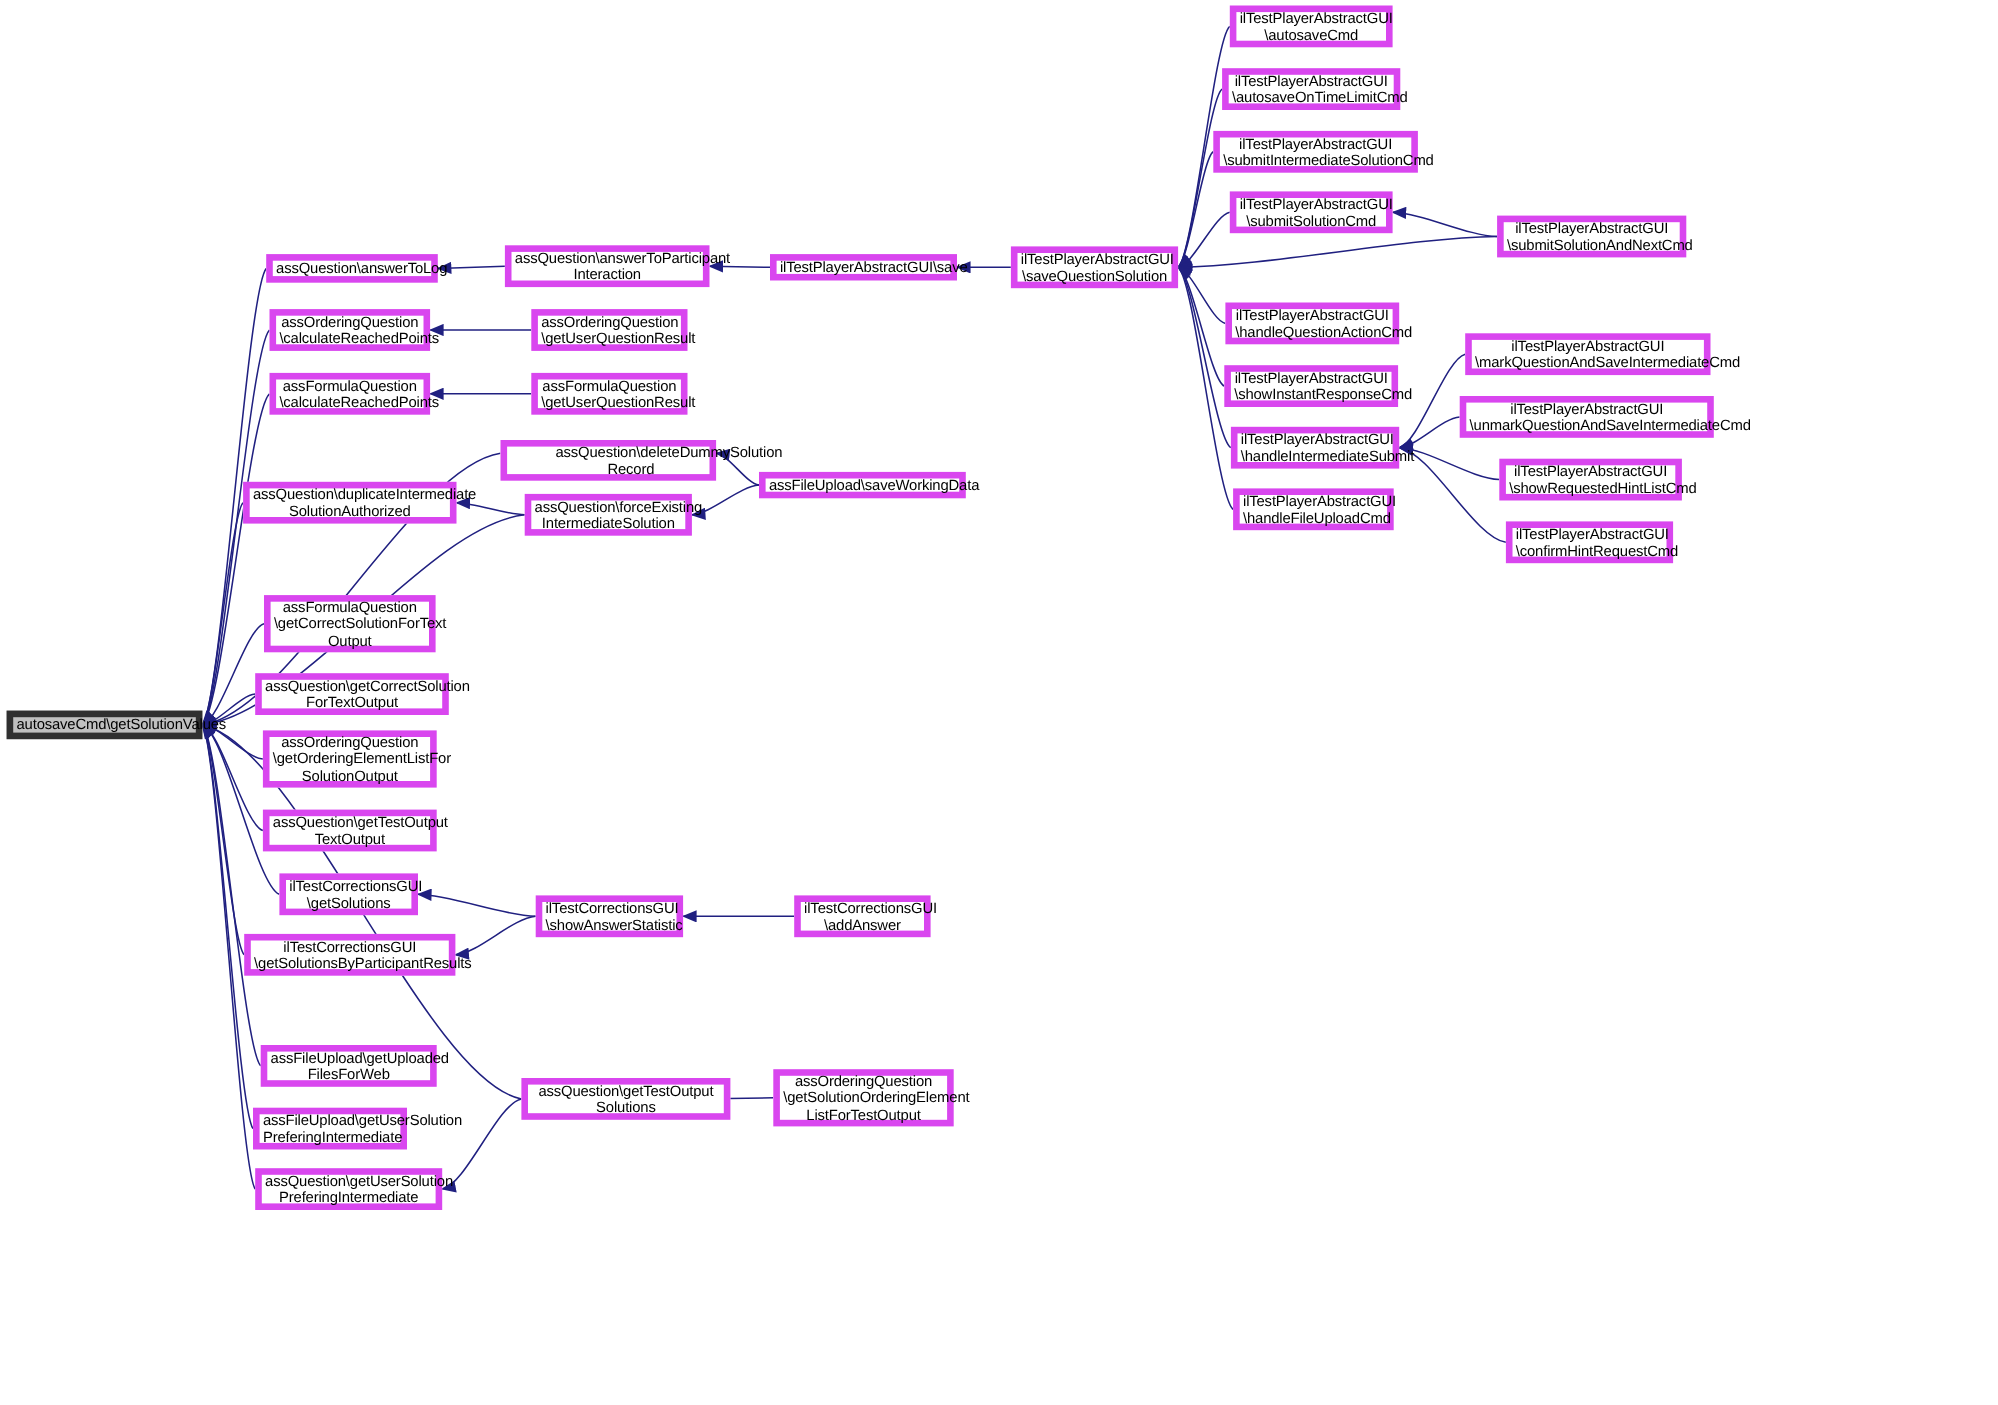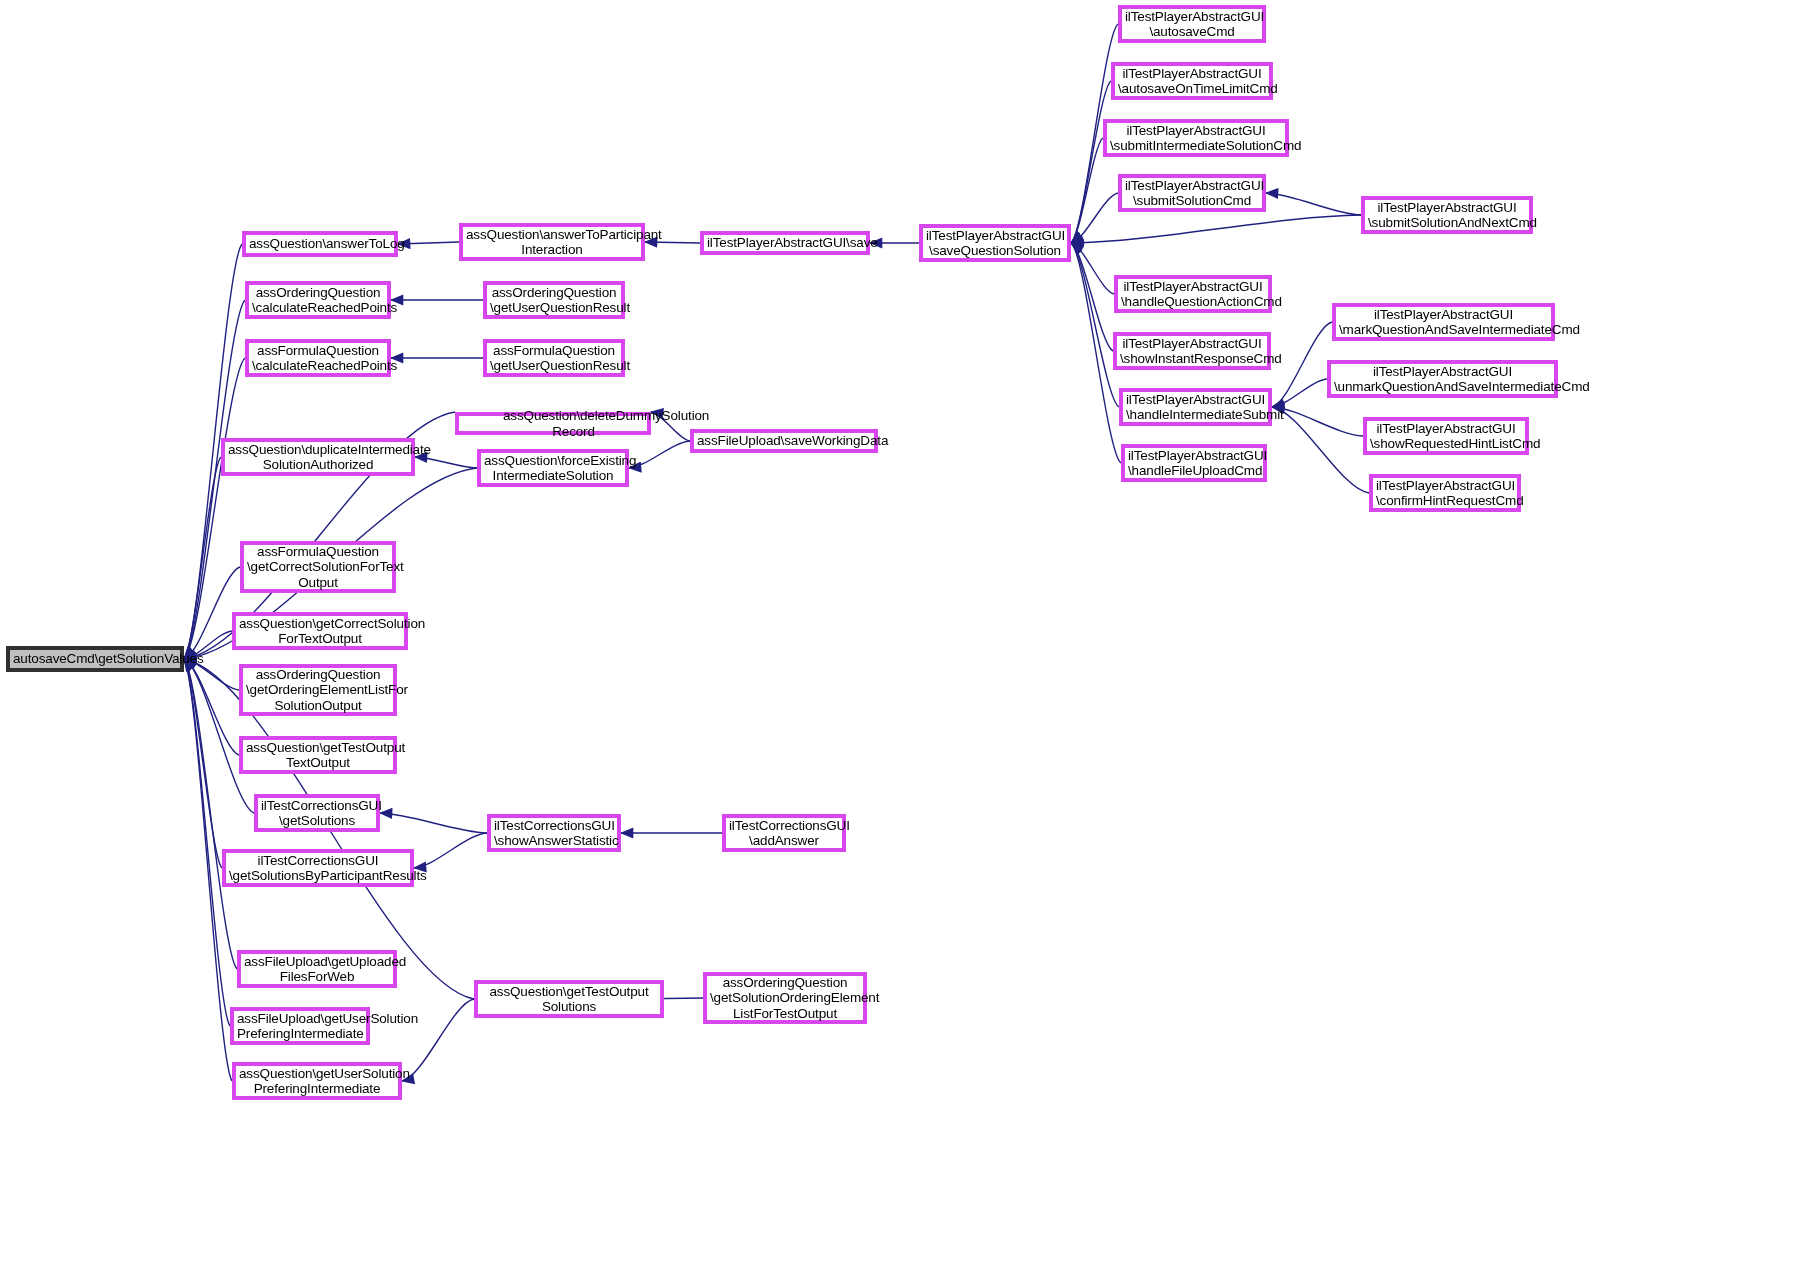--- a/index.html
+++ b/index.html
@@ -19,21 +19,21 @@
     position: absolute;
     left: 0;
     top: 0;
     width: 1816px;
     height: 1277px;
     pointer-events: none;
   }
   .node {
     position: absolute;
     box-sizing: border-box;
-    border: 4px solid #d946ef;
+    border: 6px solid #d946ef;
     background: #ffffff;
     color: #000000;
     font-size: 13.5px;
     line-height: 15.5px;
     text-align: center;
     display: flex;
     align-items: center;
     justify-content: center;
     padding: 1px 3px;
     white-space: pre-line;
@@ -110,21 +110,21 @@
       <div class="node" style="left: 459px; top: 223px; width: 186px; height: 38px;"><span>assQuestion\answerToParticipant
 Interaction</span></div>
       <div class="node" style="left: 245px; top: 281px; width: 146px; height: 38px;"><span>assOrderingQuestion
 \calculateReachedPoints</span></div>
       <div class="node" style="left: 483px; top: 281px; width: 142px; height: 38px;"><span>assOrderingQuestion
 \getUserQuestionResult</span></div>
       <div class="node" style="left: 245px; top: 339px; width: 146px; height: 38px;"><span>assFormulaQuestion
 \calculateReachedPoints</span></div>
       <div class="node" style="left: 483px; top: 339px; width: 142px; height: 38px;"><span>assFormulaQuestion
 \getUserQuestionResult</span></div>
-      <div class="node" style="left: 455px; top: 412px; width: 196px; height: 23px; padding-left: 44px;"><span>assQuestion\deleteDummySolution
+      <div class="node" style="left: 455px; top: 400px; width: 196px; height: 37px; padding-left: 44px;"><span>assQuestion\deleteDummySolution
 Record</span></div>
       <div class="node" style="left: 221px; top: 438px; width: 194px; height: 38px;"><span>assQuestion\duplicateIntermediate
 SolutionAuthorized</span></div>
       <div class="node" style="left: 477px; top: 449px; width: 152px; height: 38px;"><span>assQuestion\forceExisting
 IntermediateSolution</span></div>
       <div class="node" style="left: 690px; top: 429px; width: 188px; height: 24px;"><span>assFileUpload\saveWorkingData</span></div>
       <div class="node" style="left: 240px; top: 541px; width: 156px; height: 52px;"><span>assFormulaQuestion
 \getCorrectSolutionForText
 Output</span></div>
       <div class="node" style="left: 232px; top: 612px; width: 176px; height: 38px;"><span>assQuestion\getCorrectSolution

